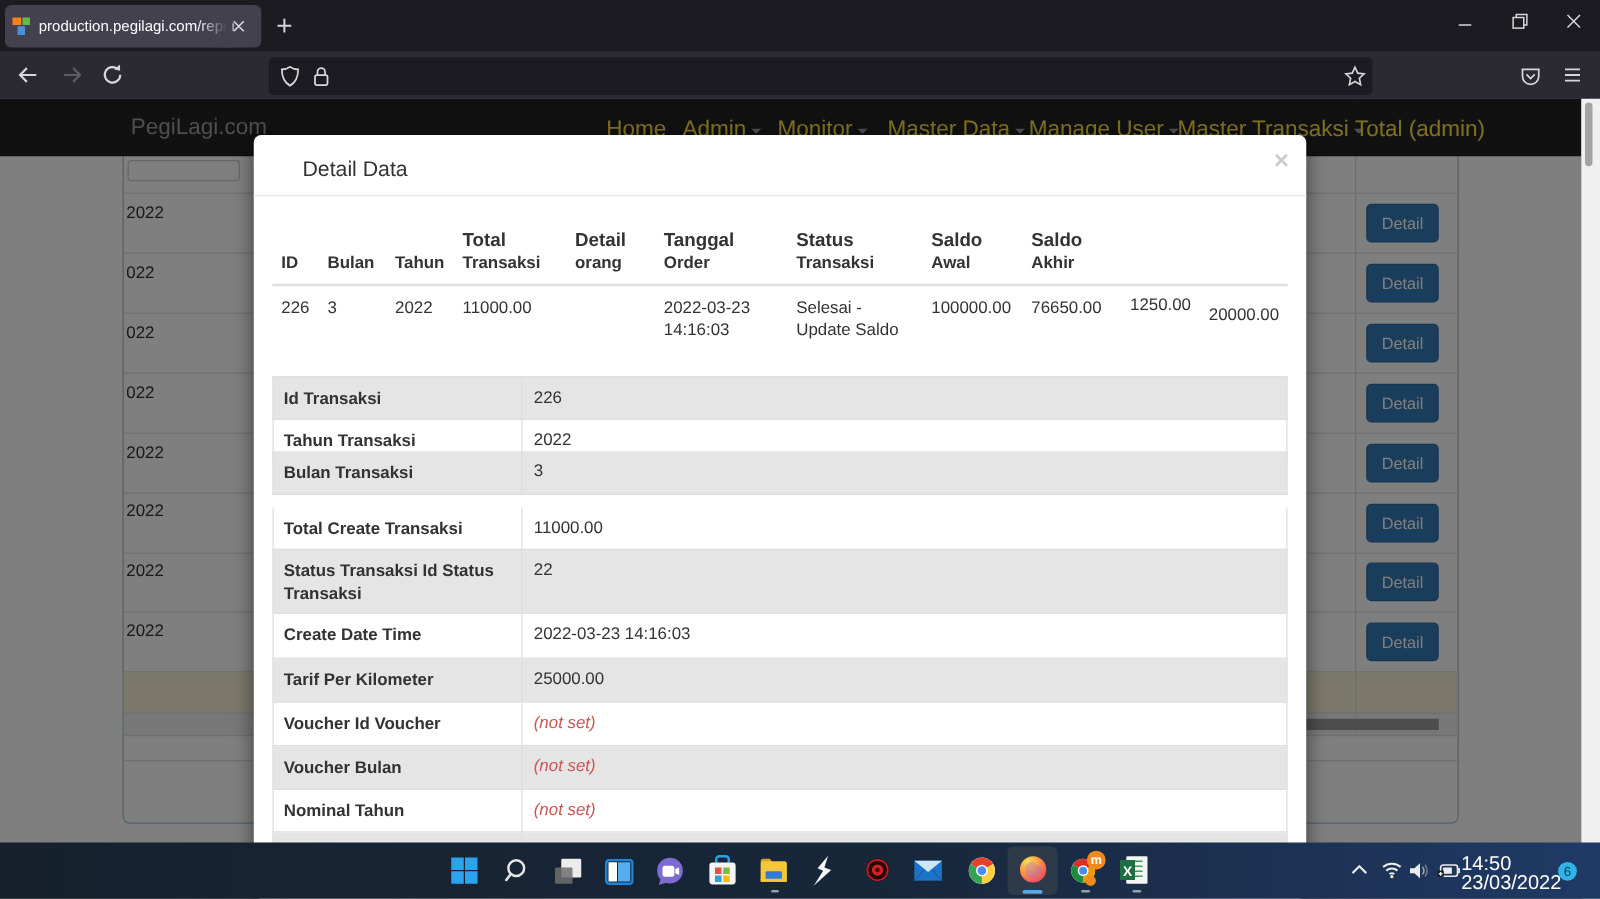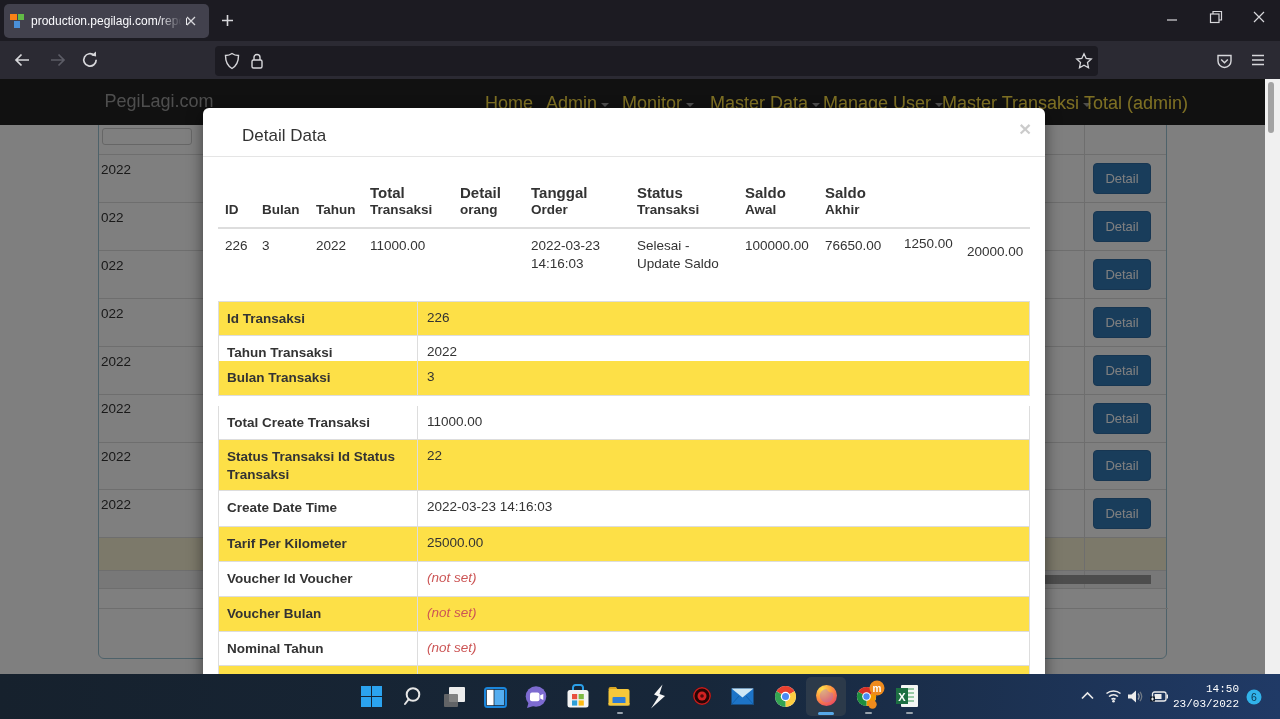--- a/index.html
+++ b/index.html
@@ -37,36 +37,36 @@
 .h2r { position:absolute; top:94px; font-size:13.5px; font-weight:bold; white-space:nowrap; }
 .d1r { position:absolute; top:129.5px; font-size:13.5px; white-space:nowrap; }
 .d2r { position:absolute; top:147.5px; font-size:13.5px; white-space:nowrap; }
 #hunder { position:absolute; left:15px; top:119px; width:812px; height:2px; background:#ddd; }
 
 #dtable { position:absolute; left:15px; top:193px; width:812px; }
 .drow { position:absolute; left:0; width:812px; border:1px solid #ddd; border-top:none; }
 .dlabel { position:absolute; left:8px; top:8px; font-size:13.5px; font-weight:bold; line-height:17.5px; }
 .dvalue { position:absolute; left:208px; top:8px; font-size:13.5px; }
 .vline { position:absolute; left:198px; top:0; bottom:0; width:1px; background:#ddd; }
-.striped { background:#fde047; }
+.striped { background:#e5e5e5; }
 .notset { color:#c55; font-style:italic; }
 
 
 #tabbar { position:absolute; left:0; top:0; width:1280px; height:41px; background:#1c1b22; z-index:6; }
 #tab { position:absolute; left:4px; top:4px; width:205px; height:34px; background:#42414d; border-radius:5px; }
 #tab .ttl { position:absolute; left:27px; top:10px; width:156px; font-size:12px; color:#fbfbfe; white-space:nowrap; overflow:hidden; }
 #toolbar { position:absolute; left:0; top:41px; width:1280px; height:38px; background:#2b2a33; z-index:6; }
 #urlbar { position:absolute; left:215px; top:5px; width:883px; height:30px; background:#1c1b22; border-radius:4px; }
 #urltext { position:absolute; left:57px; top:7px; font-size:12.8px; color:#b6b6bf; white-space:nowrap; }
 #urltext b { color:#fdfdfe; font-weight:normal; }
 
 
 #taskbar { position:absolute; left:0; top:674px; width:1280px; height:45px; z-index:7; background:linear-gradient(90deg,#16212d 0%,#17273a 55%,#203a66 100%); }
 #taskbar svg { position:absolute; }
-.tclock { position:absolute; font-size:11px; color:#fff; text-align:right; width:70px; left:1169px;font-family:Liberation Mono, monospace; }
+.tclock { position:absolute; font-size:16px; color:#fff; text-align:left; width:70px; left:1169px; }
 .dash { position:absolute; top:37.5px; height:2.5px; border-radius:1.5px; background:#97a1ab; }
 </style>
 </head>
 <body>
 <div id="scr">
 
   <div id="page">
     <div id="navbar">
       <div class="brand">PegiLagi.com</div>
       <div class="lnk" style="left:485px">Home</div>

